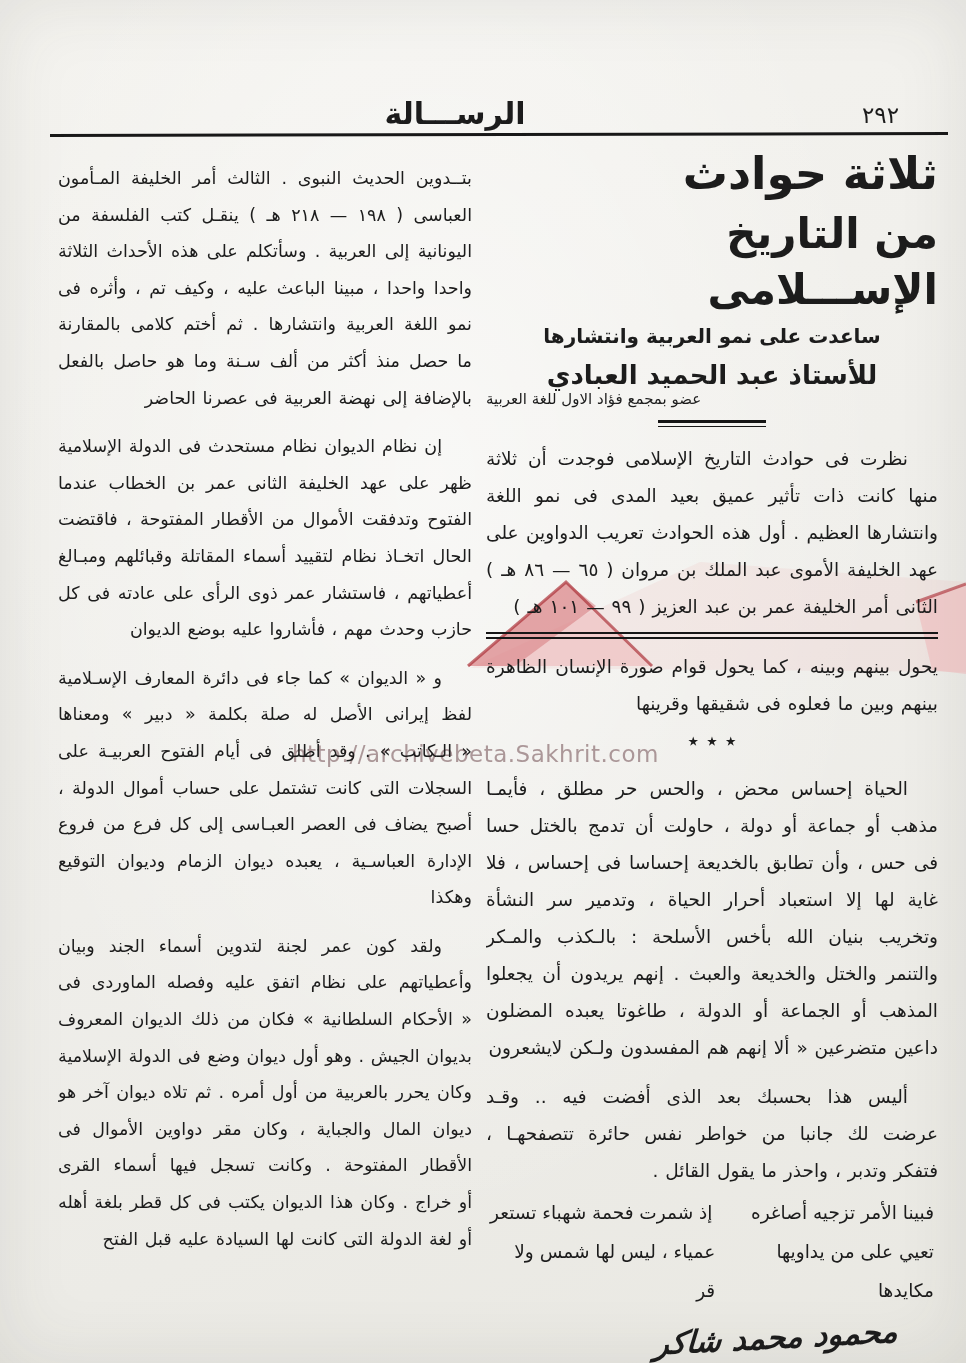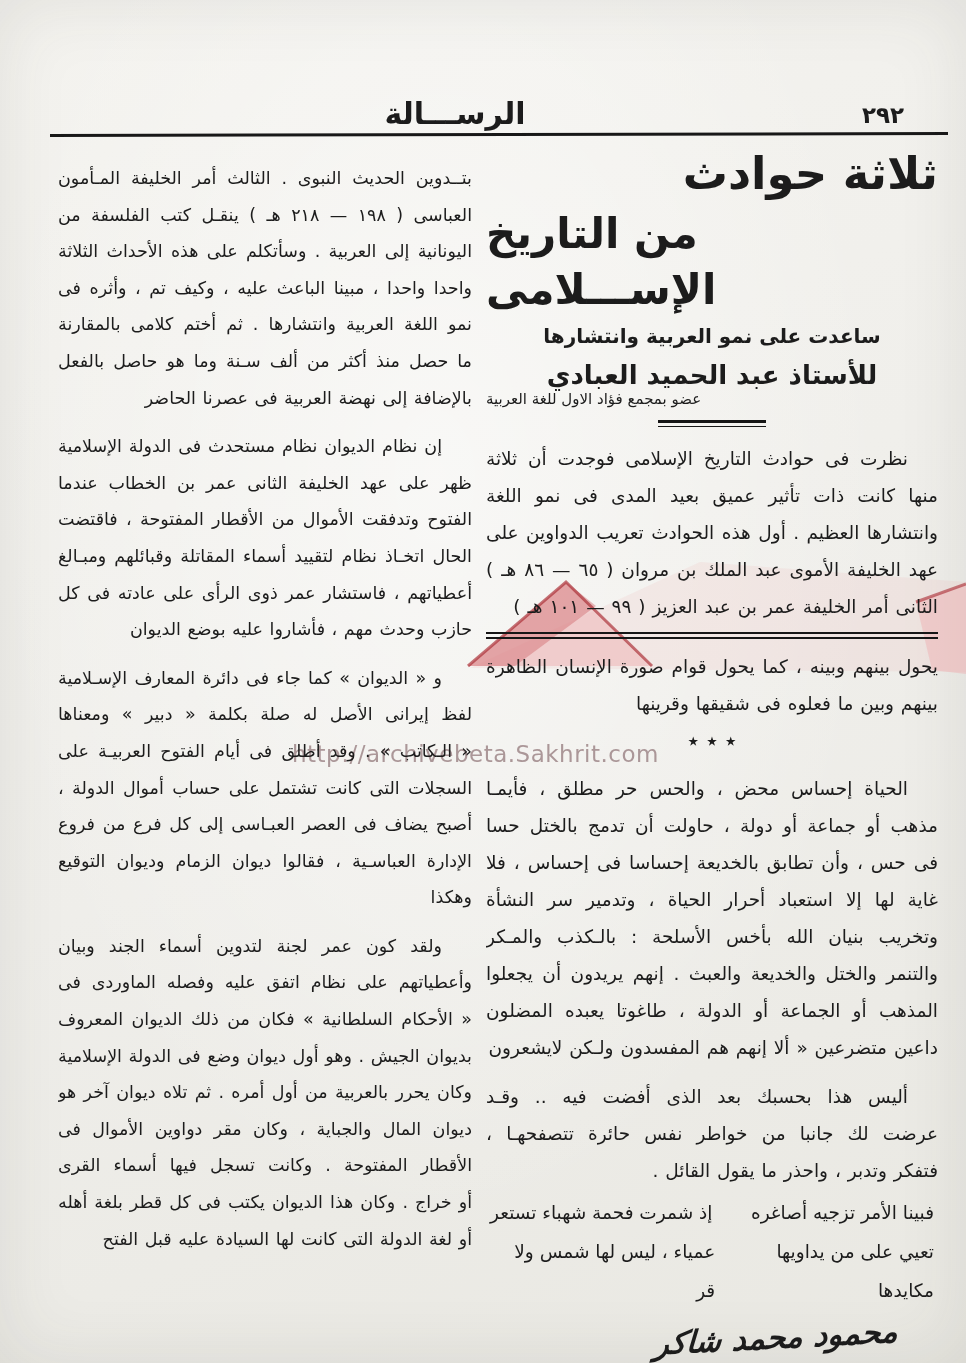--- a/index.html
+++ b/index.html
@@ -16,21 +16,21 @@
   }
 
   
   .masthead {
     position:absolute; top:96px; left:360px; width:190px;
     text-align:center; font-size:30px; font-weight:bold;
     letter-spacing:-1px;
   }
   .page-number {
     position:absolute; top:102px; left:862px;
-    font-size:23px; font-weight:bold;
+    font-size:23px; font-weight:normal;
   }
   .header-rule {
     position:absolute; top:133px; left:50px; width:898px; height:3px;
     background:#181818; transform:rotate(-0.12deg);
   }
 
   
   .wm-layer { position:absolute; inset:0; z-index:1; pointer-events:none; }
   .wm-title {
     position:absolute; top:645px; left:288px; width:430px;
@@ -45,21 +45,21 @@
     color:rgba(152,128,130,0.80);
     white-space:nowrap;
   }
 
   
   .col { position:absolute; direction:rtl; z-index:2; }
   .col-right { top:146px; left:486px; width:452px; }
   .col-left  { top:160px; left:58px;  width:414px; font-size:18px; }
 
   .title-1 { font-size:45px; font-weight:bold; line-height:56px; }
-  .title-2 { text-align:left; font-size:42px; font-weight:bold; line-height:56px; margin-top:4px; }
+  .title-2 { text-align:right; font-size:42px; font-weight:bold; line-height:56px; margin-top:4px; }
   .subtitle { text-align:center; font-size:20px; font-weight:bold; margin-top:6px; }
   .byline   { text-align:center; font-size:26px; font-weight:bold; margin-top:12px; }
   .affiliation { text-align:left; font-size:15px; }
 
   .mini-rule {
     width:108px; margin:12px auto 0 auto; height:3px;
     border-top:3px solid #161616; border-bottom:1px solid #161616;
   }
   .wide-rule {
     margin:7px 0 9px 0; height:3px;
@@ -184,21 +184,21 @@
         <div class="line">الحال اتخـاذ نظام لتقييد أسماء المقاتلة وقبائلهم ومبـالغ</div>
         <div class="line">أعطياتهم ، فاستشار عمر ذوى الرأى على عادته فى كل أمر</div>
         <div class="line end">حازب وحدث مهم ، فأشاروا عليه بوضع الديوان</div>
       </div>
     <div class="para flush">
         <div class="line first">و « الديوان » كما جاء فى دائرة المعارف الإسـلامية</div>
         <div class="line">لفظ إيرانى الأصل له صلة بكلمة « دبير » ومعناها</div>
         <div class="line">« الـكاتب » . وقد أطلق فى أيام الفتوح العربيـة على</div>
         <div class="line">السجلات التى كانت تشتمل على حساب أموال الدولة ، ثم</div>
         <div class="line">أصبح يضاف فى العصر العبـاسى إلى كل فرع من فروع</div>
-        <div class="line">الإدارة العباسـية ، فقالوا ديوان الزمام وديوان التوقيع</div>
+        <div class="line">الإدارة العباسـية ، يعبده ديوان الزمام وديوان التوقيع</div>
         <div class="line end">وهكذا</div>
       </div>
     <div class="para flush">
         <div class="line first">ولقد كون عمر لجنة لتدوين أسماء الجند وبيان أنسابهم</div>
         <div class="line">وأعطياتهم على نظام اتفق عليه وفصله الماوردى فى كتاب</div>
         <div class="line">« الأحكام السلطانية » فكان من ذلك الديوان المعروف</div>
         <div class="line">بديوان الجيش . وهو أول ديوان وضع فى الدولة الإسلامية</div>
         <div class="line">وكان يحرر بالعربية من أول أمره . ثم تلاه ديوان آخر هو</div>
         <div class="line">ديوان المال والجباية ، وكان مقر دواوين الأموال فى عواصم</div>
         <div class="line">الأقطار المفتوحة . وكانت تسجل فيها أسماء القرى</div>

